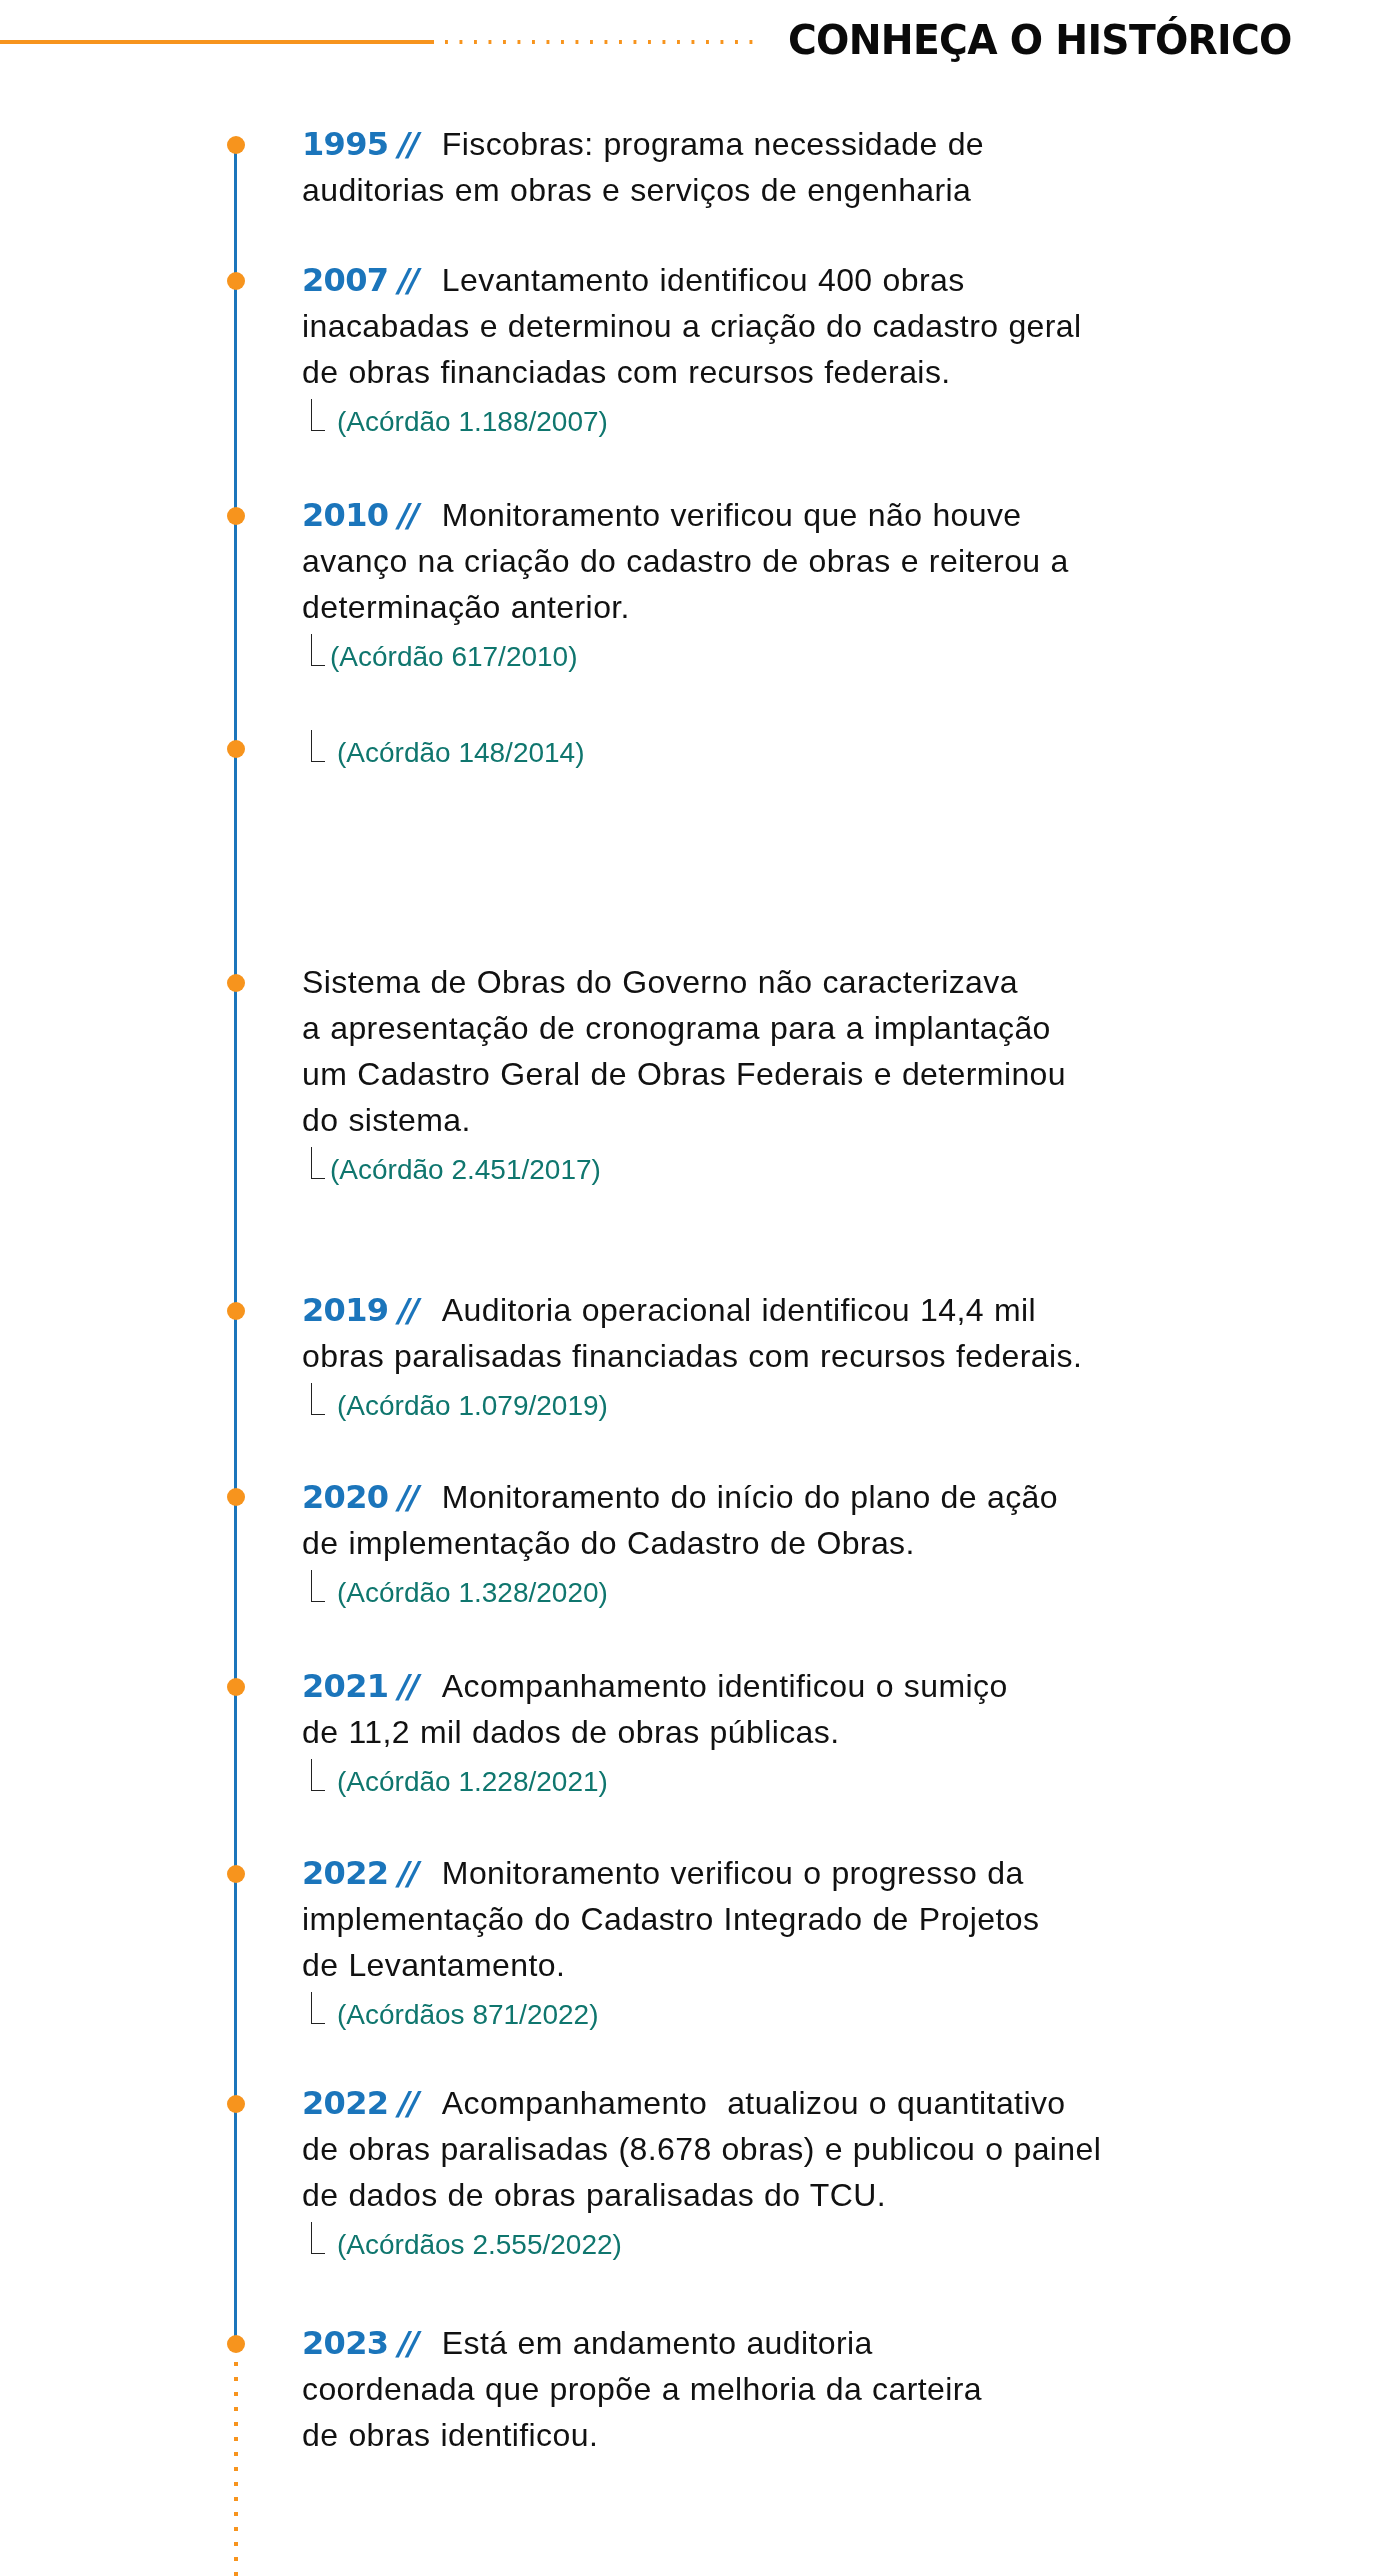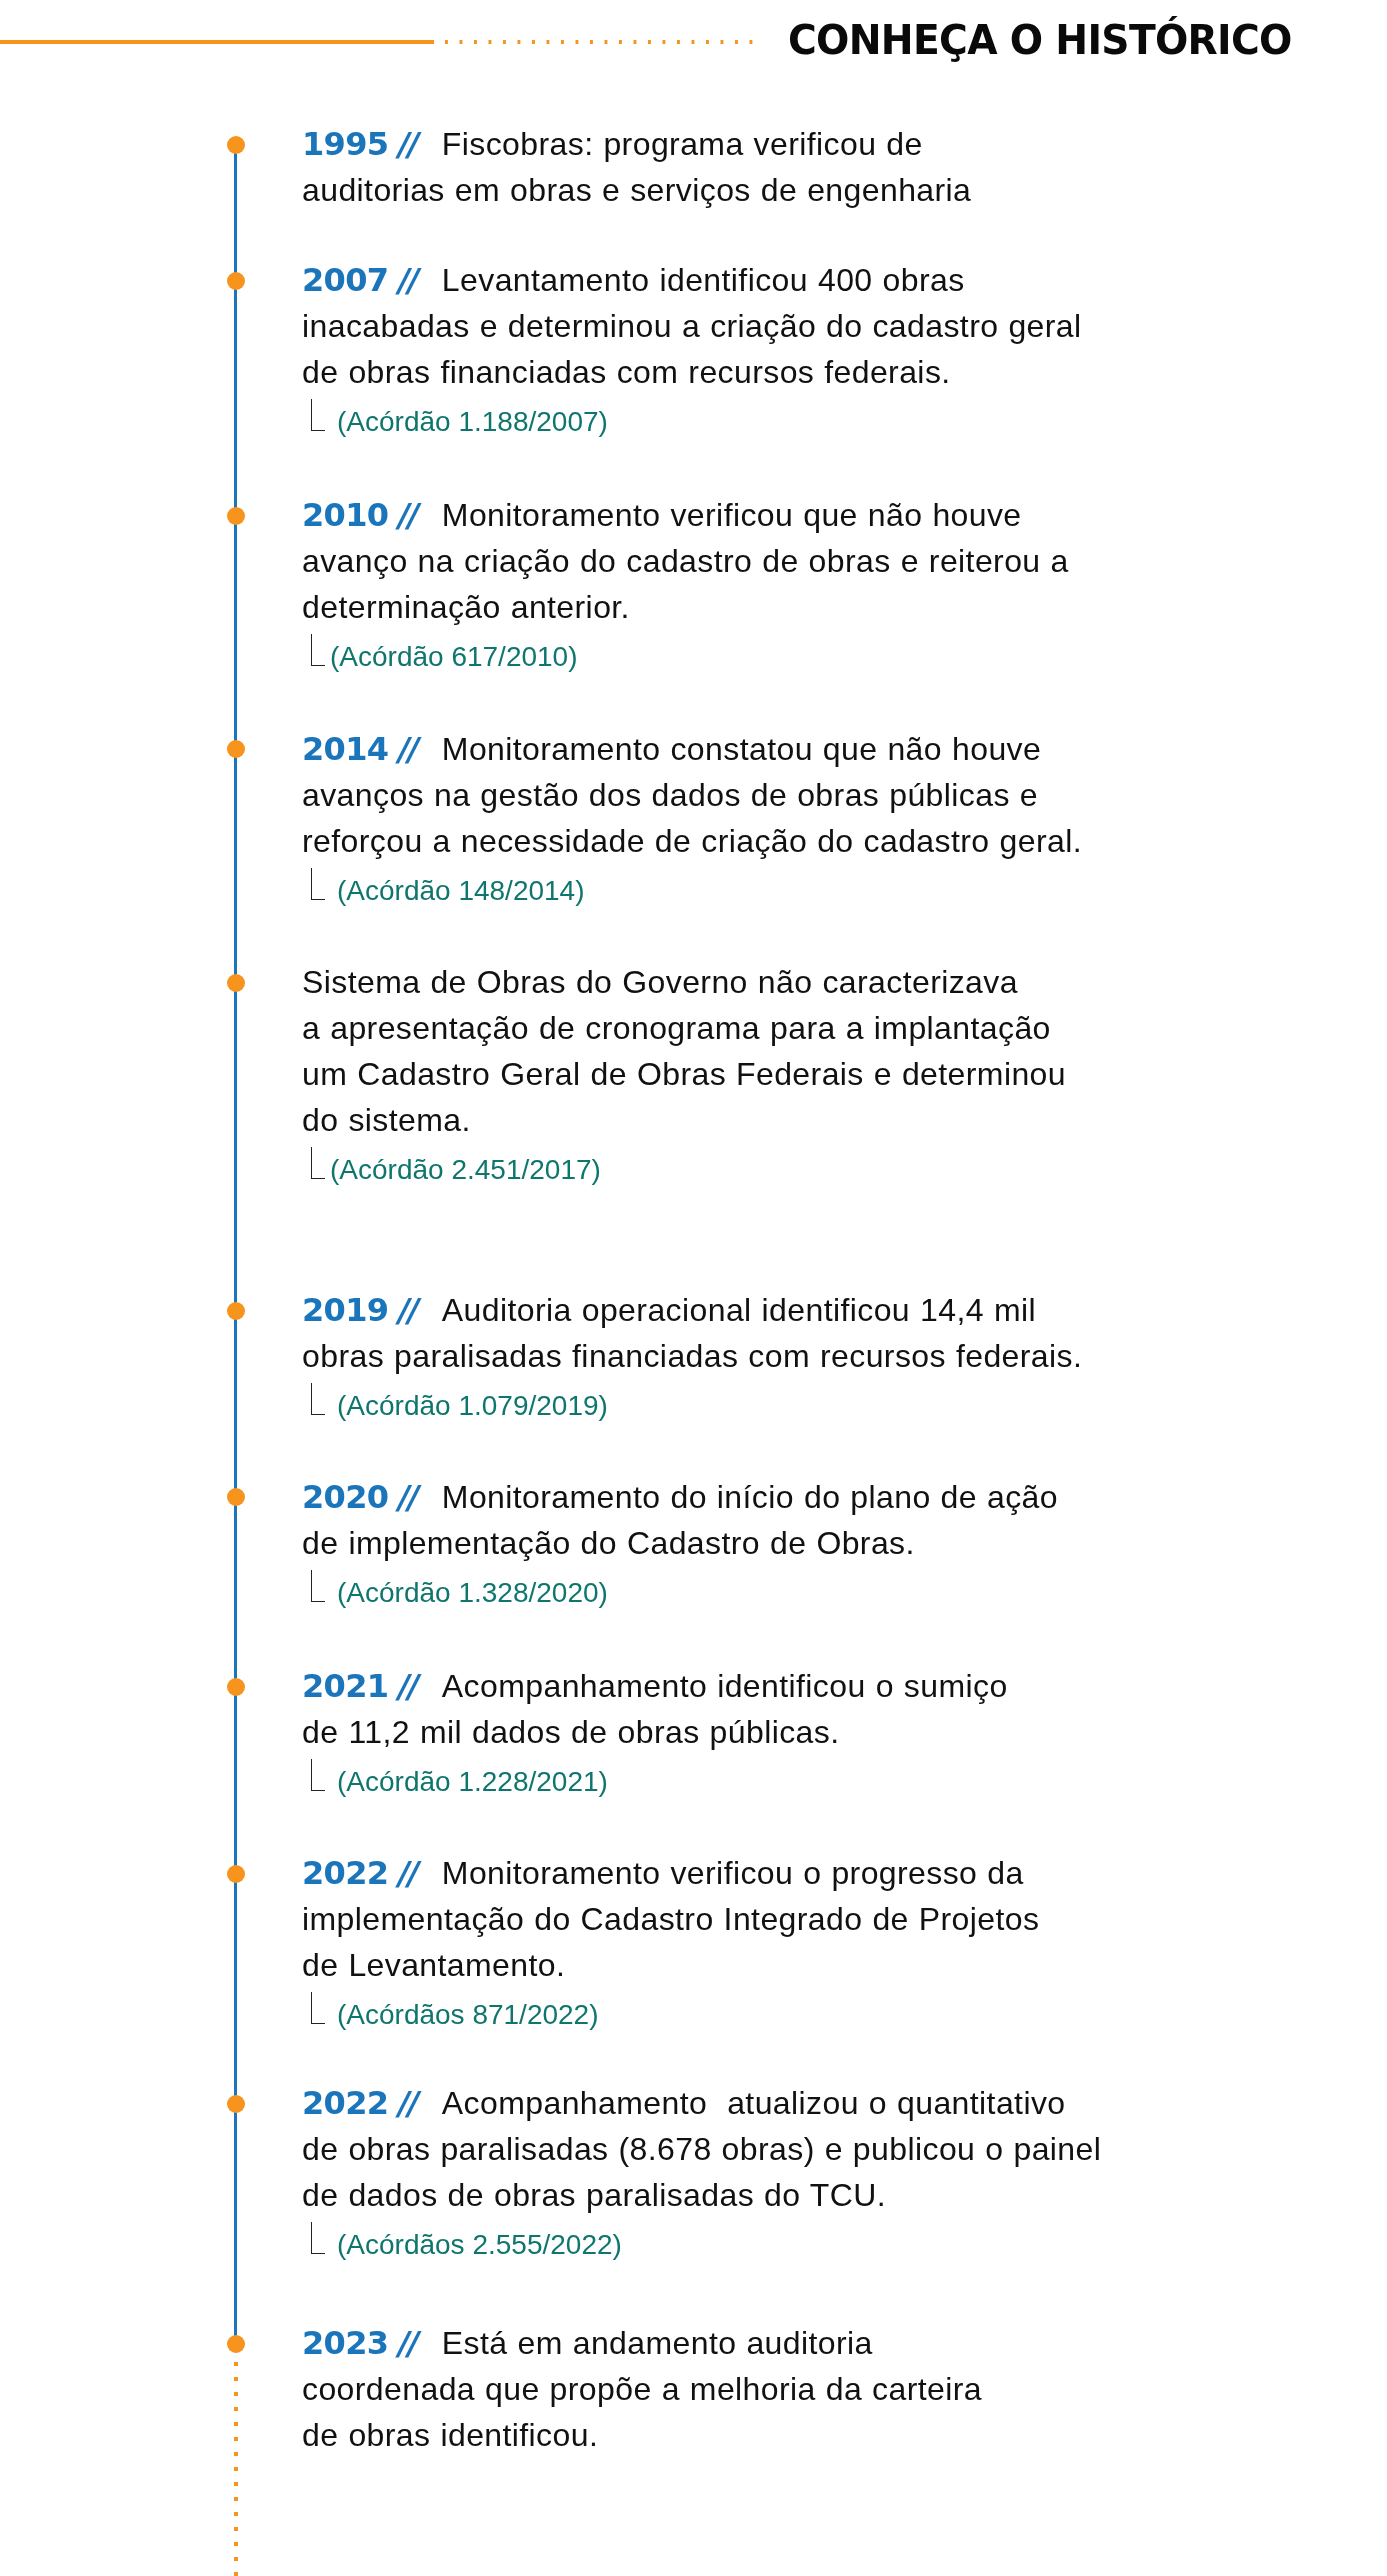--- a/index.html
+++ b/index.html
@@ -147,21 +147,21 @@
 <div class="dot" style="top:974px"></div>
 <div class="dot" style="top:1302px"></div>
 <div class="dot" style="top:1488px"></div>
 <div class="dot" style="top:1678px"></div>
 <div class="dot" style="top:1865px"></div>
 <div class="dot" style="top:2095px"></div>
 <div class="dot" style="top:2335px"></div>
 
 <div class="entry" style="top:121px">
   <div class="entry-text">
-    <span class="line"><span class="year">1995</span><span class="sep">//</span><span>Fiscobras: programa verificou de</span></span>
+    <span class="line"><span class="year">1995</span><span class="sep">//</span><span>Fiscobras: programa necessidade de</span></span>
     <span class="line">auditorias em obras e serviços de engenharia</span>
   </div>
 </div>
 
 <div class="entry" style="top:257px">
   <div class="entry-text">
     <span class="line"><span class="year">2007</span><span class="sep">//</span><span>Levantamento identificou 400 obras</span></span>
     <span class="line">inacabadas e determinou a criação do cadastro geral</span>
     <span class="line">de obras financiadas com recursos federais.</span>
   </div>
@@ -177,25 +177,20 @@
     <span class="line">avanço na criação do cadastro de obras e reiterou a</span>
     <span class="line">determinação anterior.</span>
   </div>
   <div class="ref tight">
     <span class="corner"></span>
     <span class="ref-text">(Acórdão 617/2010)</span>
   </div>
 </div>
 
 <div class="entry" style="top:726px">
-  <div class="entry-text">
-    <span class="line"><span class="year">2014</span><span class="sep">//</span><span>Monitoramento constatou que não houve</span></span>
-    <span class="line">avanços na gestão dos dados de obras públicas e</span>
-    <span class="line">reforçou a necessidade de criação do cadastro geral.</span>
-  </div>
   <div class="ref">
     <span class="corner"></span>
     <span class="ref-text">(Acórdão 148/2014)</span>
   </div>
 </div>
 
 <div class="entry" style="top:959px">
   <div class="entry-text">
     <span class="line">Sistema de Obras do Governo não caracterizava</span>
     <span class="line">a apresentação de cronograma para a implantação</span>

